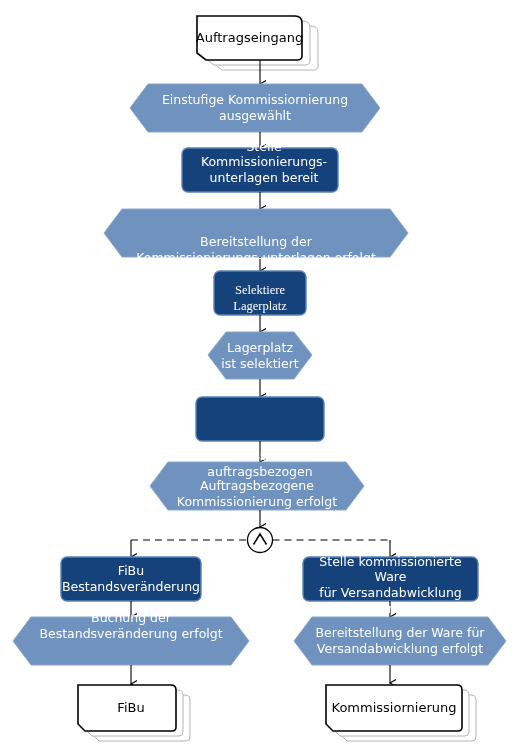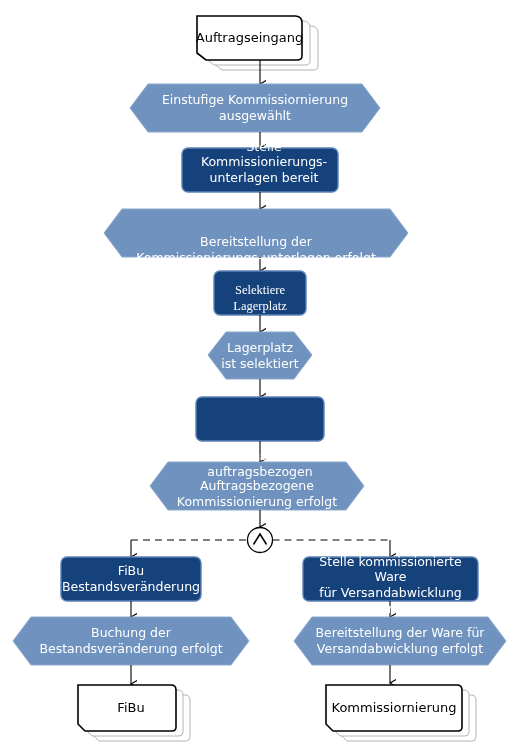--- a/index.html
+++ b/index.html
@@ -150,21 +150,21 @@
 
 <div class="node-label fn-label" style="left:196px;top:397px;width:128px;height:44px;margin-top:45px;">Kommissioniere
 auftragsbezogen</div>
 
 <div class="node-label ev-label" style="left:150px;top:462px;width:214px;height:63px;">Auftragsbezogene
 Kommissionierung erfolgt</div>
 
 <div class="node-label fn-label" style="left:61px;top:557px;width:140px;height:44px;">FiBu
 Bestandsveränderung</div>
 
-<div class="node-label ev-label" style="left:13px;top:617px;width:236px;height:48px;">Buchung der
+<div class="node-label ev-label" style="left:13px;top:602px;width:236px;height:48px;">Buchung der
 Bestandsveränderung erfolgt</div>
 
 <div class="node-label pi-label" style="left:78px;top:685px;width:106px;height:46px;">FiBu</div>
 
 <div class="node-label fn-label" style="left:303px;top:557px;width:175px;height:56px;">Stelle  kommissionierte Ware
 für Versandabwicklung bereit</div>
 
 <div class="node-label ev-label" style="left:294px;top:617px;width:212px;height:48px;">Bereitstellung der Ware für
 Versandabwicklung erfolgt</div>
 

